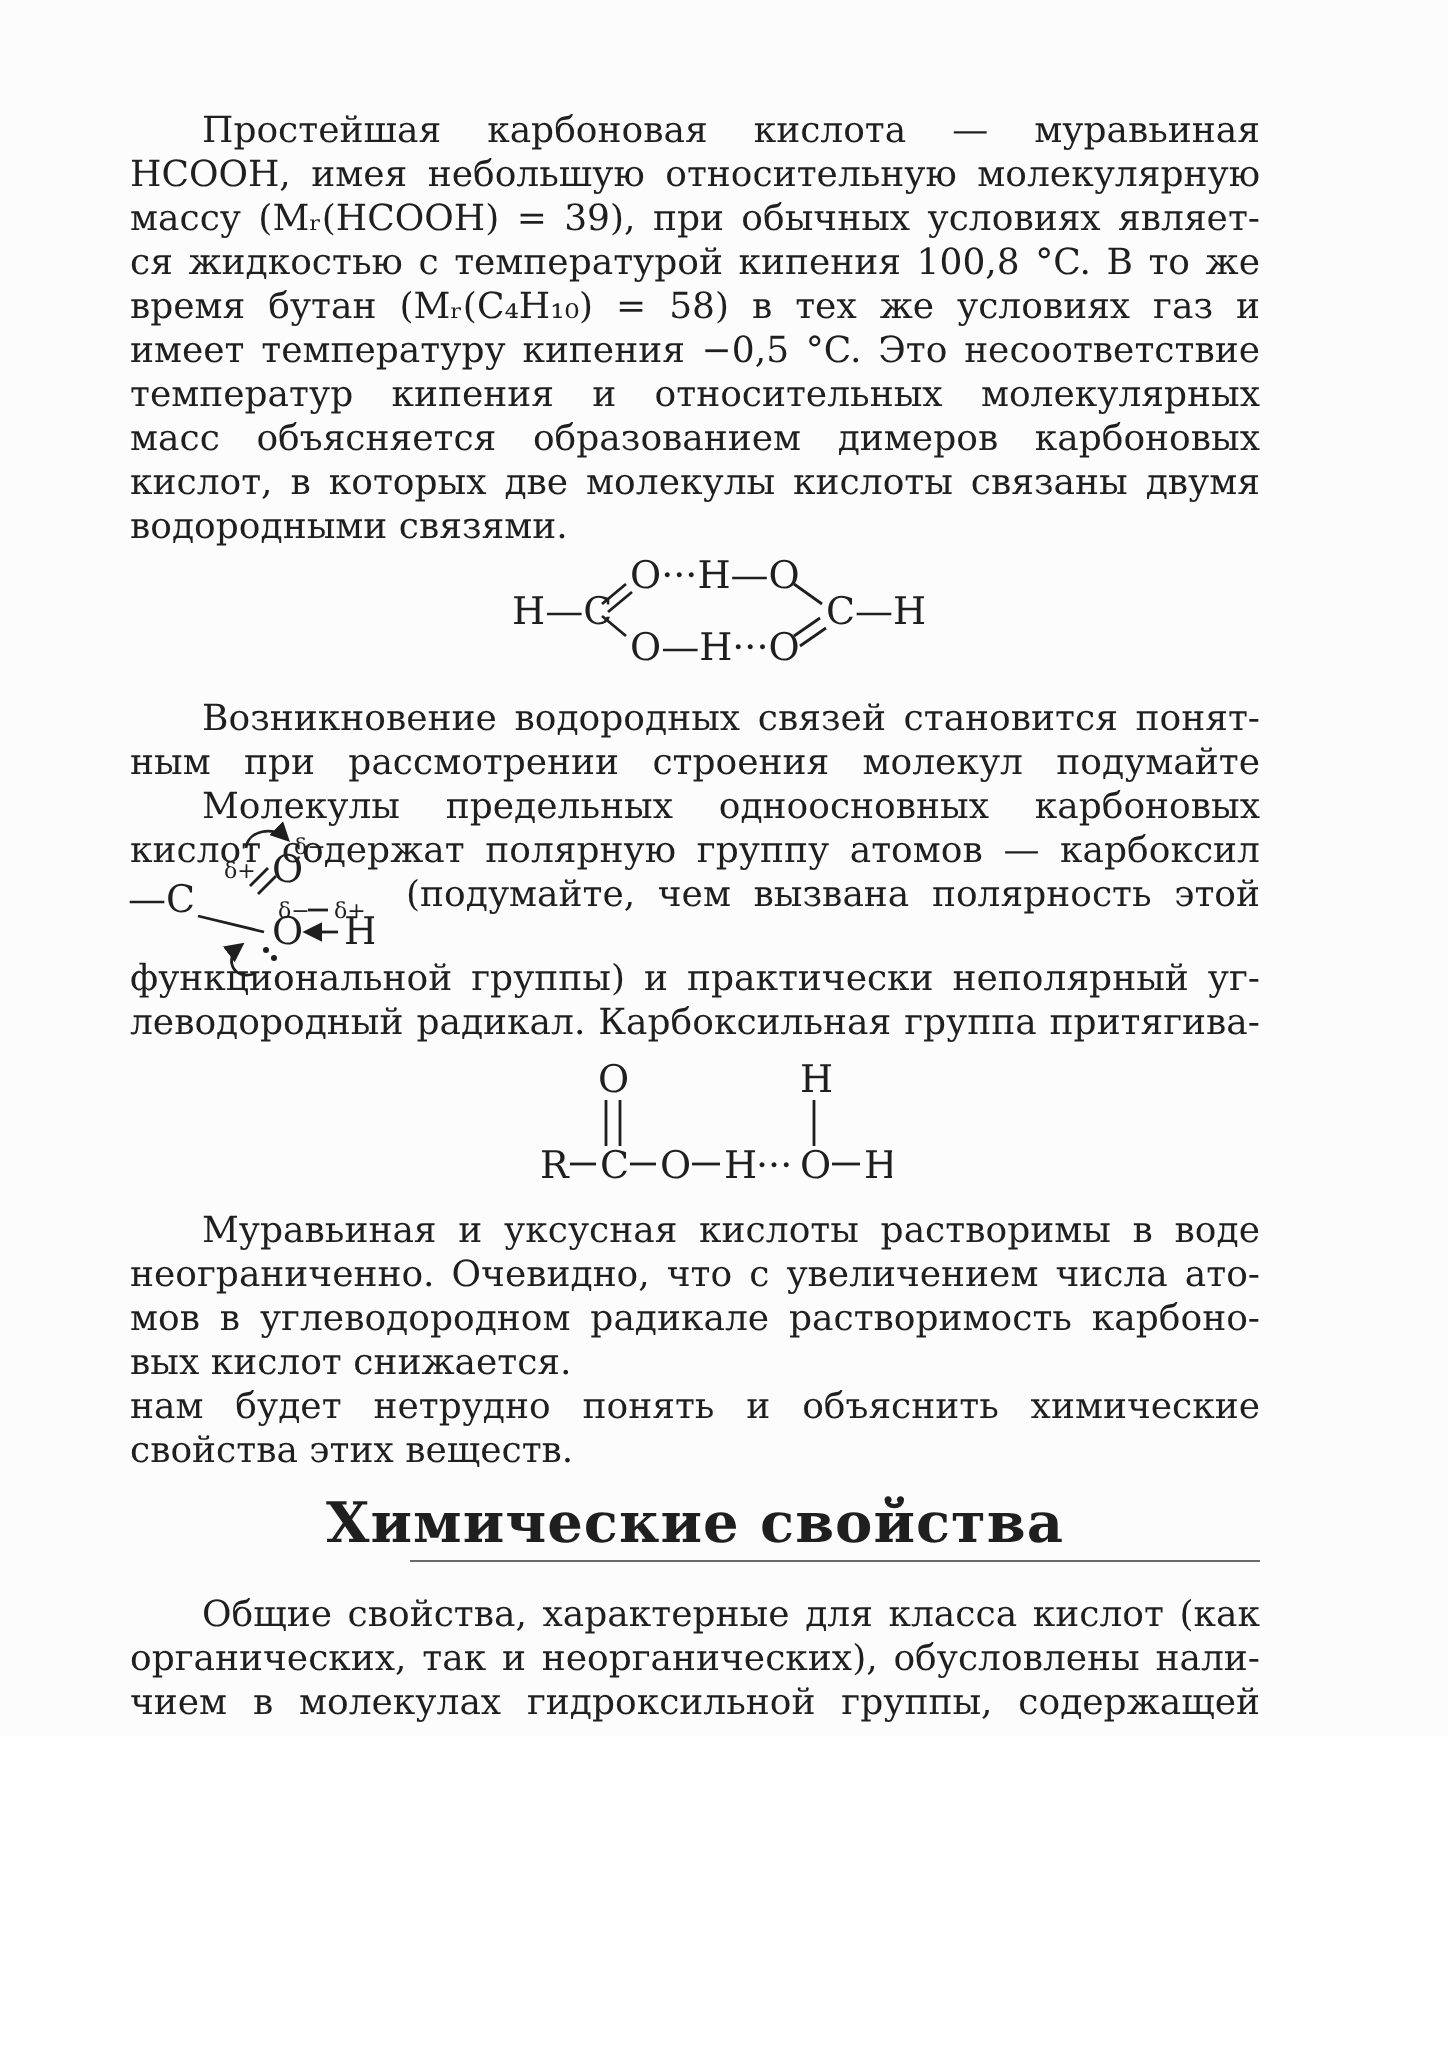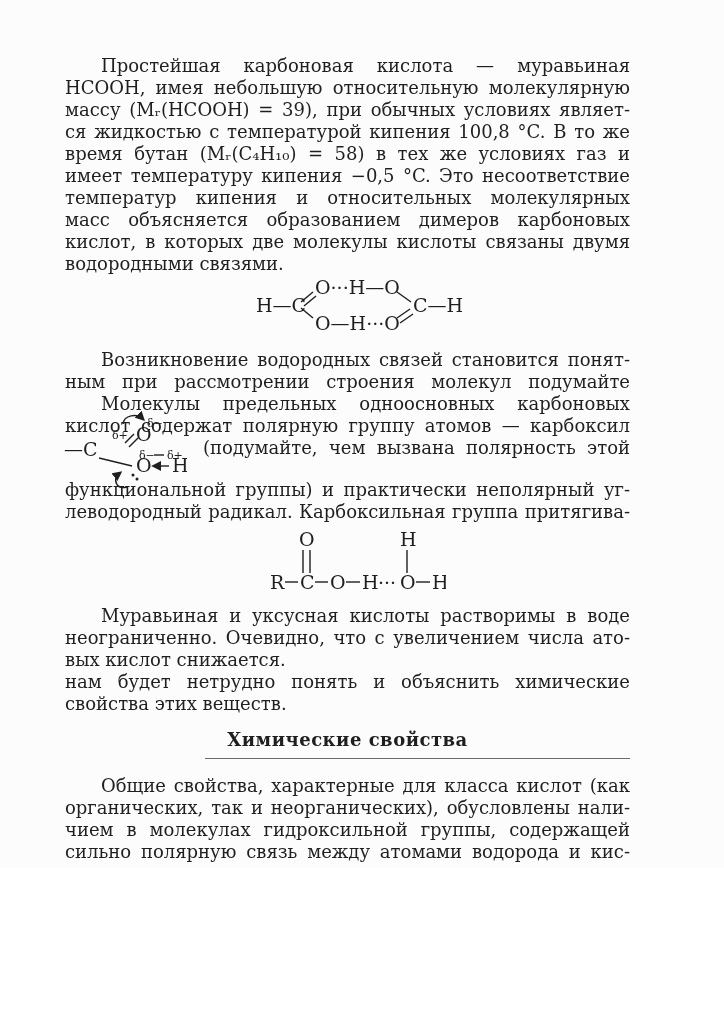--- a/index.html
+++ b/index.html
@@ -46,21 +46,21 @@
     fill: #1f1f1f;
   }
   svg text.small { font-size: 11px; }
   svg line, svg path.bond, svg path.hook {
     stroke: #1f1f1f;
     stroke-width: 1.4;
     fill: none;
   }
   .heading-wrap { margin-top: 12px; margin-bottom: 16px; }
   .heading {
-    font-size: 18px;
+    font-size: 28px;
     font-weight: bold;
     text-align: center;
     line-height: 26px;
     letter-spacing: 0.5px;
   }
   .heading-rule {
     height: 1px;
     background: #6a6a6a;
     margin-top: 5px;
     margin-left: 140px;
@@ -180,20 +180,21 @@
         <text x="108" y="58">···</text>
         <text x="130" y="58">O</text>
         <line x1="146" y1="51" x2="160" y2="51"></line>
         <text x="162" y="58">H</text>
       </svg>
     </div>
 
     <div class="para">
       <div class="line indent">Муравьиная и уксусная кислоты растворимы в воде</div>
       <div class="line">неограниченно. Очевидно, что с увеличением числа ато-</div>
+      <div class="line">мов в углеводородном радикале растворимость карбоно-</div>
       <div class="line last">вых кислот снижается.</div>
     </div>
 
     <div class="para">
       <div class="line">нам будет нетрудно понять и объяснить химические</div>
       <div class="line last">свойства этих веществ.</div>
     </div>
 
     <div class="heading-wrap">
       <div class="heading">Химические свойства</div>

